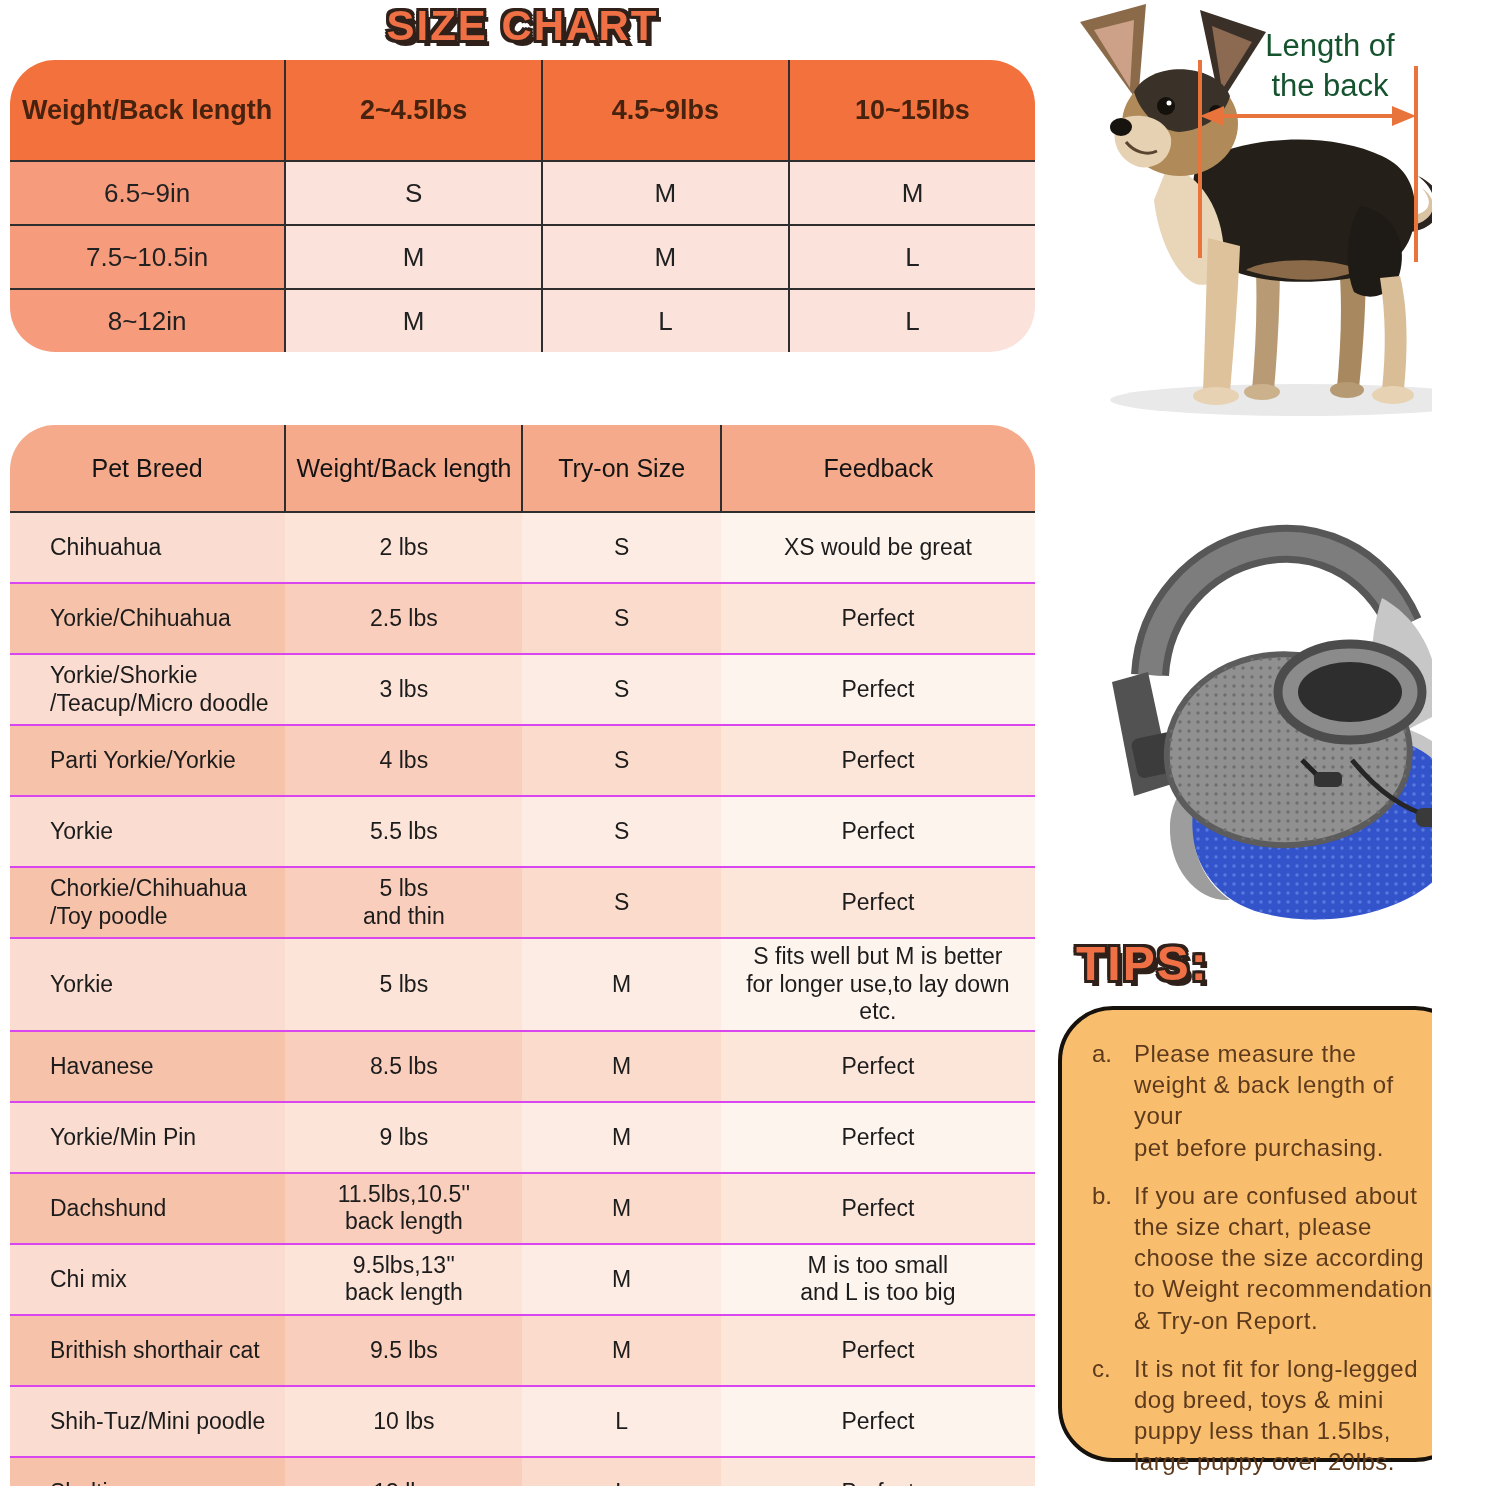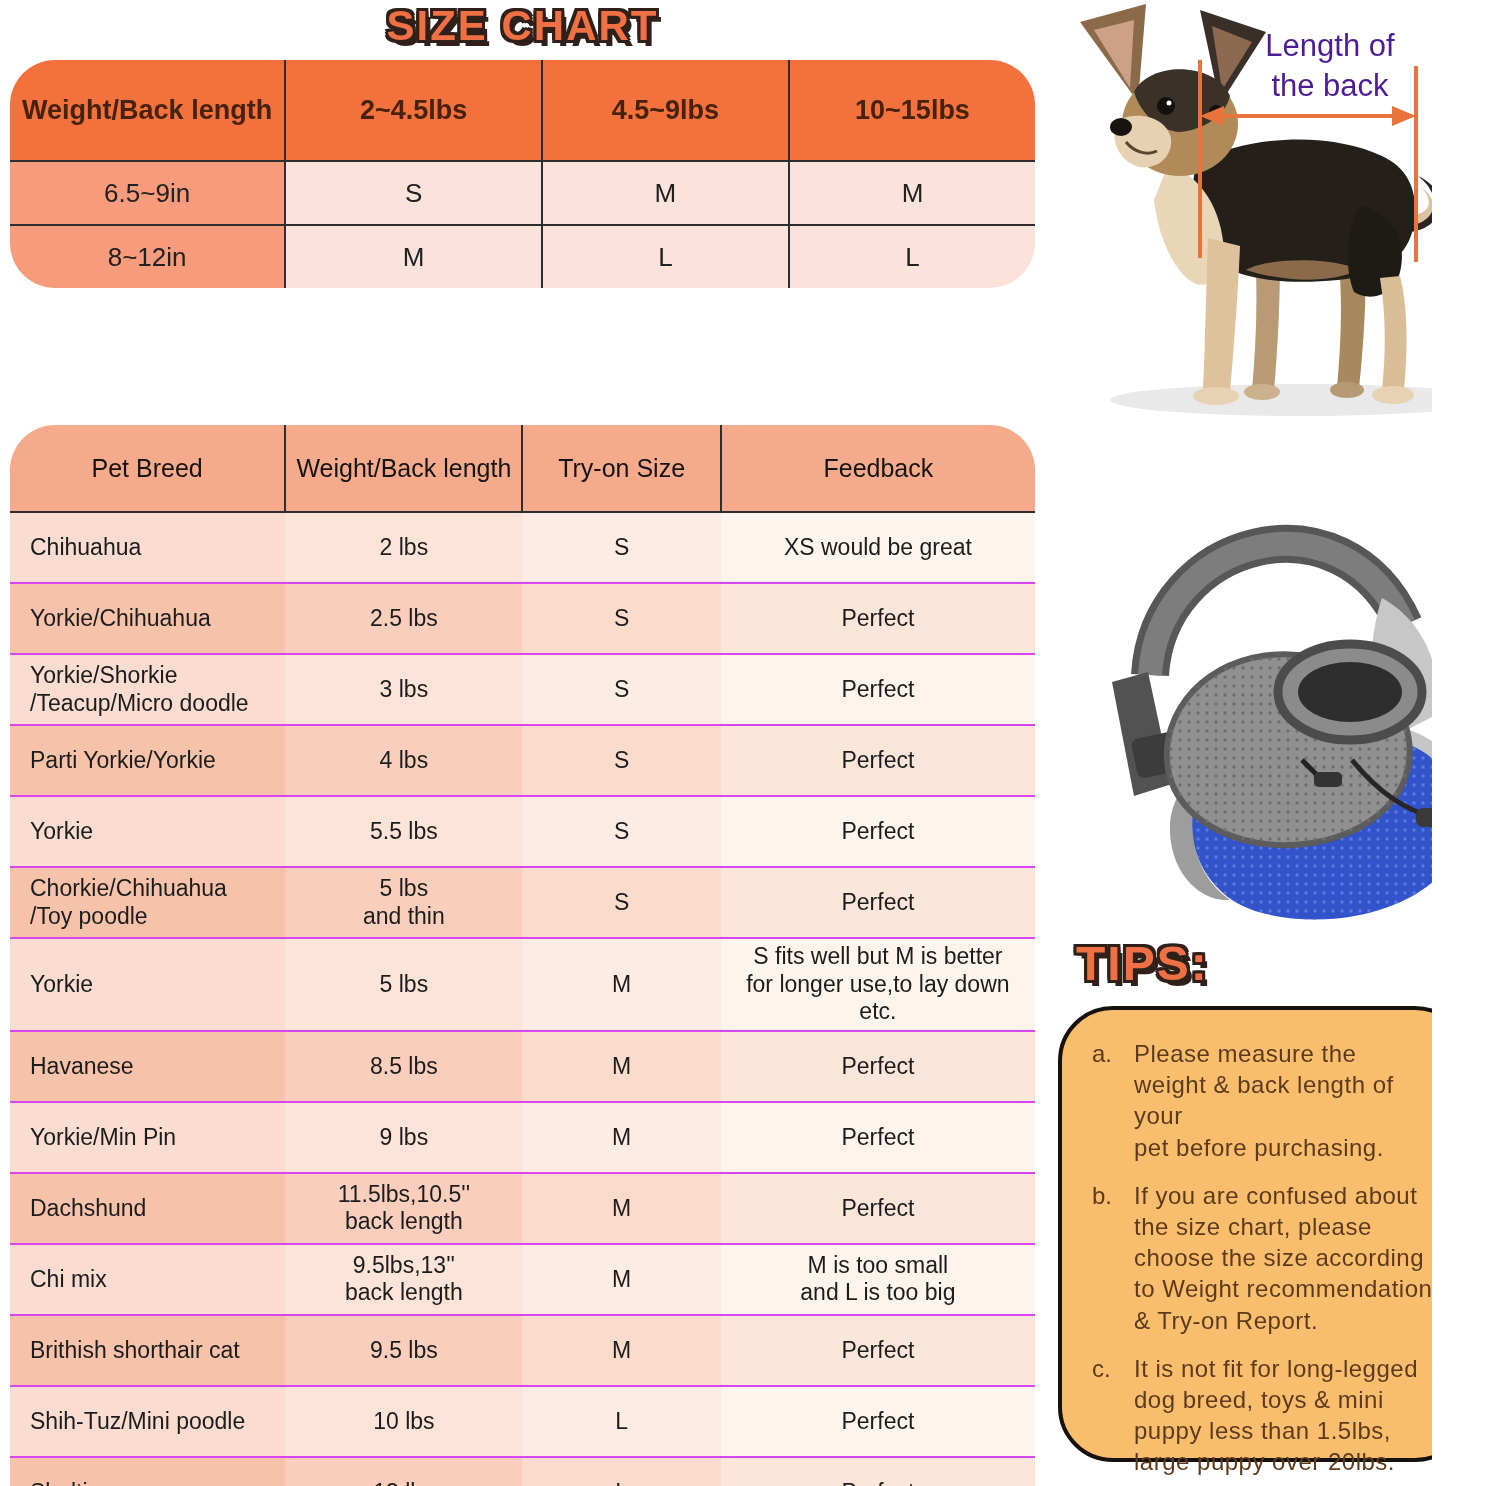--- a/index.html
+++ b/index.html
@@ -41,34 +41,34 @@
   .size-tbl tbody tr:last-child td{border-bottom:none;}
   
   .tryon-tbl th{
     background:#F5AA8C;height:78px;font-size:25px;font-weight:normal;color:#141414;
     border-left:2px solid #2e2e2e;border-right:2px solid #2e2e2e;border-bottom:2px solid #2e2e2e;
   }
   .tryon-tbl th:first-child{border-left:none;}
   .tryon-tbl th:last-child{border-right:none;}
   .tryon-tbl td{height:61px;font-size:23px;color:#1c1c1c;border-top:2px solid #d946ef;}
   .tryon-tbl tbody tr:first-child td{border-top:none;}
-  .tryon-tbl td.col1{text-align:left;padding-left:20px;}
+  .tryon-tbl td.col1{text-align:left;padding-left:40px;}
   .tryon-tbl .w1{width:27%;} .tryon-tbl .w2{width:23%;} .tryon-tbl .w3{width:19%;} .tryon-tbl .w4{width:31%;}
   .rA td.col1{background:#FBDCD0;} .rA td.col2{background:#FCE4D9;}
   .rA td.col3{background:#FDECE3;} .rA td.col4{background:#FEF4EE;}
   .rB td.col1{background:#F7C2AA;} .rB td.col2{background:#F9CEBC;}
   .rB td.col3{background:#FBDCCC;} .rB td.col4{background:#FCE6DA;}
   .pre{white-space:pre-line;}
   .small{font-size:20px;line-height:1.2;}
   
   .dog-fig{position:absolute;left:1050px;top:0px;width:450px;height:420px;}
   .dog-fig svg{position:absolute;left:0;top:0;}
   .dog-note{
     position:absolute;left:1225px;top:26px;width:210px;text-align:center;
-    font-size:31px;line-height:1.28;color:#4c1d95;white-space:pre-line;
+    font-size:31px;line-height:1.28;color:#14532d;white-space:pre-line;
   }
   
   .bag-fig{position:absolute;left:1050px;top:430px;width:440px;height:490px;}
   
   .tips-box{
     position:absolute;left:1058px;top:1006px;width:412px;height:456px;box-sizing:border-box;
     background:#F8BE6E;border:4px solid #17110c;border-radius:55px;
     padding:28px 20px 18px 30px;
   }
   .tip{display:flex;margin-bottom:17px;}
@@ -96,20 +96,26 @@
           <th class="w3">4.5~9lbs</th>
           <th class="w4">10~15lbs</th>
         </tr>
       </thead>
       <tbody>
         <tr>
           <td class="c1">6.5~9in</td>
           <td>S</td>
           <td>M</td>
           <td>M</td>
+        </tr>
+        <tr>
+          <td class="c1">7.5~10.5in</td>
+          <td>M</td>
+          <td>M</td>
+          <td>L</td>
         </tr>
         <tr>
           <td class="c1">8~12in</td>
           <td>M</td>
           <td>L</td>
           <td>L</td>
         </tr>
       </tbody>
     </table>
   </div>

